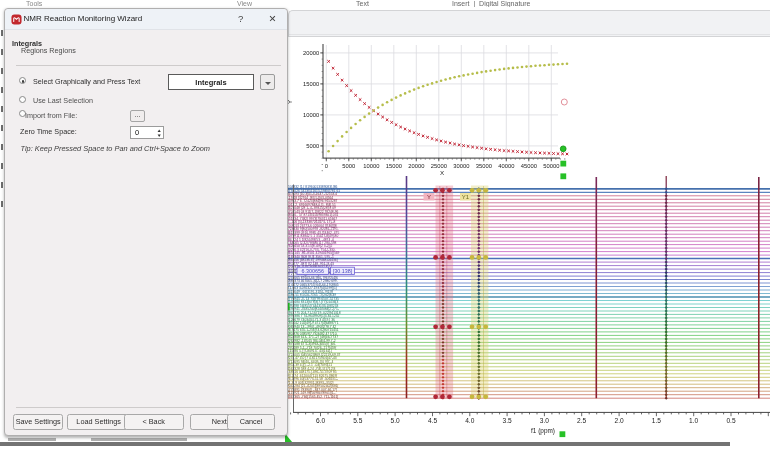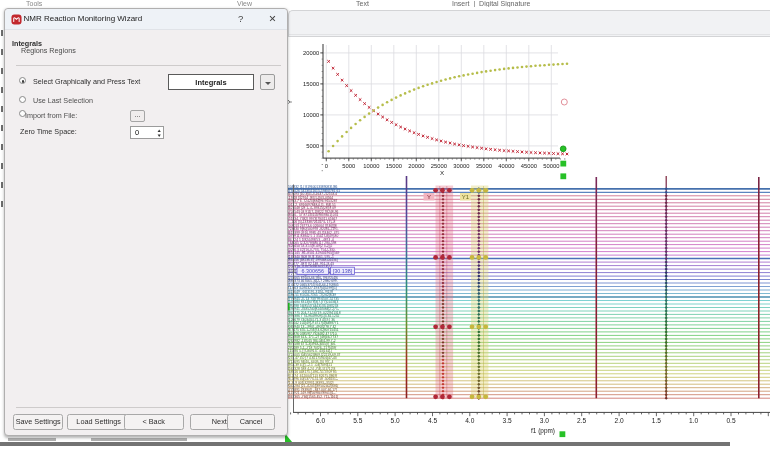--- a/index.html
+++ b/index.html
@@ -733,20 +733,21 @@
       </div>
  <span class="radio" style="left:14px;top:86.9px"></span>
  <div class="b" style="left:28px;top:87.2px;color:#4f4f4f">Use Last Selection</div>
  <span class="radio" style="left:14px;top:101.4px"></span>
  <div class="b" style="left:20px;top:101.7px;color:#4f4f4f">Import from File:</div>
  <div id="dots">...</div>
  <div class="b" style="left:15px;top:118.4px">Zero Time Space:</div>
  <div id="spin">0</div>
  <div class="spn" style="top:118.8px">▲</div>
  <div class="spn" style="top:124.2px">▼</div>
+ <div id="tip">Tip: Keep Pressed Space to Pan and Ctrl+Space to Zoom</div>
  <div class="sep" style="top:397.8px"></div>
  <div class="btn" style="left:8.2px;width:50px">Save Settings</div>
  <div class="btn" style="left:62.2px;width:63px">Load Settings</div>
  <div class="btn" style="left:118.7px;width:60px">&lt; Back</div>
  <div class="btn" style="left:185px;width:65px">Next &gt;</div>
  <div class="btn" style="left:222px;width:48px">Cancel</div>
 </div>
 
 </div>
 </body></html>

